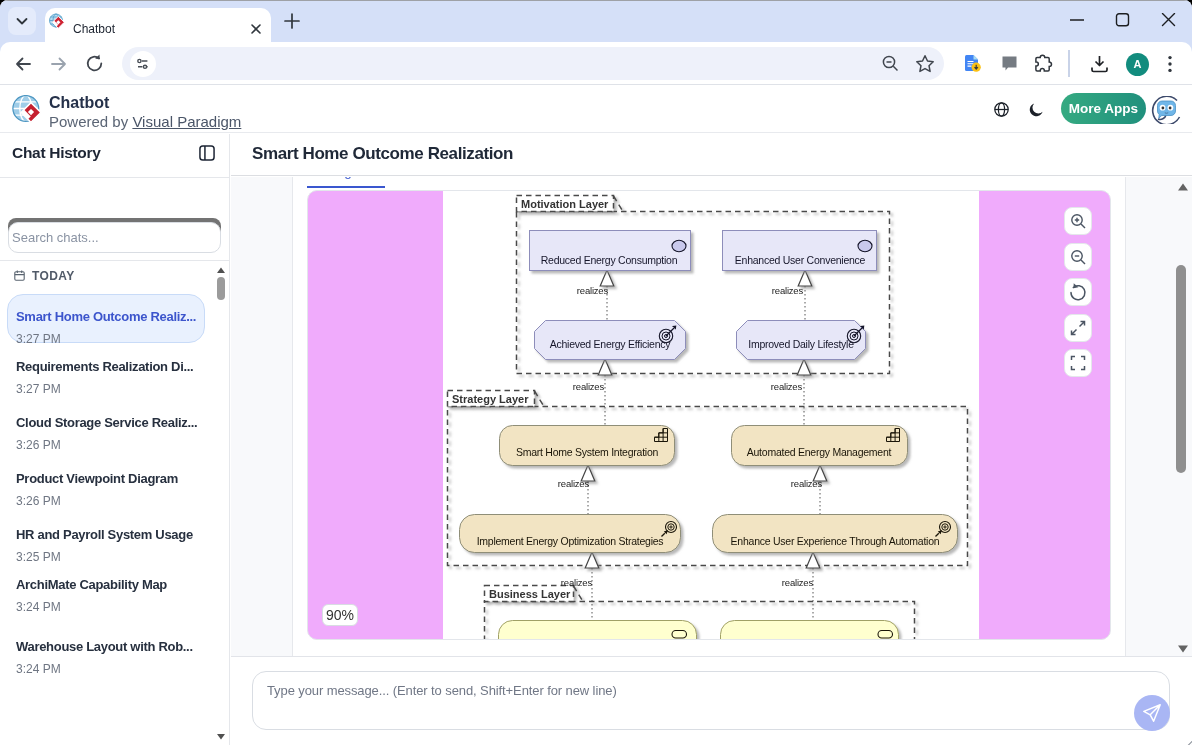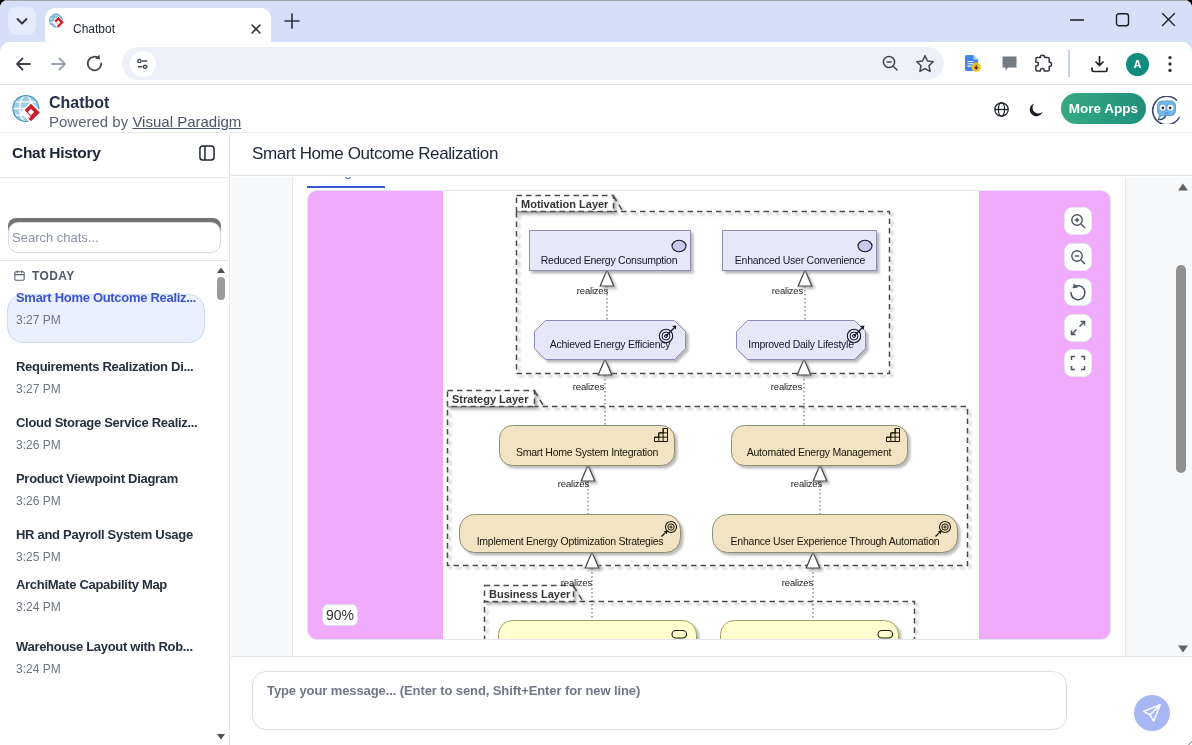--- a/index.html
+++ b/index.html
@@ -52,40 +52,40 @@
   .item { position:absolute; left:16px; width:191px; }
   .ititle { font-size:13px; letter-spacing:-0.3px; font-weight:600; color:#27303f; white-space:nowrap;
     overflow:hidden; text-overflow:ellipsis; }
   .itime { font-size:12px; color:#6f7683; margin-top:8px; }
   #sel { position:absolute; left:7px; top:160px; width:198px; height:49px;
     background:#e9f1fe; border:1px solid #c8dbf8; border-radius:16px; }
 
   
   #mainhead { position:absolute; left:231px; top:134px; width:961px; height:42px;
     background:#fff; border-bottom:1px solid #dcdee2; }
-  #mtitle { position:absolute; left:21px; top:10px; font-size:17px; letter-spacing:-0.4px; font-weight:normal; color:#202938; }
+  #mtitle { position:absolute; left:21px; top:10px; font-size:17px; letter-spacing:-0.4px; font-weight:bold; color:#202938; }
   #chatarea { position:absolute; left:231px; top:177px; width:961px; height:479px;
     background:#f8f9fb; overflow:hidden; }
   #card { position:absolute; left:61px; top:-20px; width:834px; height:520px;
     background:#fff; border:1px solid #e6e8ec; }
   #tabdiag { position:absolute; left:93px; top:-13px; font-size:13.5px; color:#3a57cf; }
   #tabunder { position:absolute; left:76px; top:8.5px; width:78px; height:2px; background:#3a57cf; }
   #viewer { position:absolute; left:76px; top:13px; width:804px; height:450px;
     background:#f0abfc; border:1px solid #e3e6eb; border-radius:10px; overflow:hidden; }
   #canvas { position:absolute; left:135px; top:-1px; width:536px; height:452px; background:#fff; }
   .zbtn { position:absolute; left:756px; width:28px; height:28px; background:#fff;
     border:1px solid #e4e7eb; border-radius:8px; }
   #zoomlbl { position:absolute; left:14px; top:413px; width:36px; height:22px;
     background:#fff; border:1px solid #d8dce2; border-radius:6px;
     font-size:14px; color:#333; text-align:center; line-height:20px; }
 
   
   #inputarea { position:absolute; left:231px; top:656px; width:961px; height:89px; background:#fff; border-top:1px solid #e2e4e9; }
-  #inputbox { position:absolute; left:21px; top:14px; width:815px; height:59px;
-    border:1px solid #d9dde3; border-radius:14px; background:#fff;font-weight:bold; }
+  #inputbox { position:absolute; left:21px; top:14px; width:918px; height:59px;
+    border:1px solid #d9dde3; border-radius:14px; background:#fff; }
   #placeholder { position:absolute; left:14px; top:11px; font-size:13px; letter-spacing:-0.1px; color:#707786; }
   #sendbtn { position:absolute; left:903px; top:38px; width:36px; height:36px;
     border-radius:50%; background:#a9b6f4; }
 </style>
 </head>
 <body>
 <div id="win">
   <div class="abs" style="left:0;top:0;width:1192px;height:1px;background:#9ea1a6;z-index:99;border-radius:8px 8px 0 0"></div>
 
   <div id="tabstrip">
@@ -251,21 +251,21 @@
     <div id="today">TODAY</div>
 
     <svg class="abs" style="left:216px;top:132px" width="10" height="9" viewBox="0 0 10 9">
         <path d="M5 1.5 L9 7 H1 Z" fill="#505050"></path>
       </svg>
     <div class="abs" style="left:217px;top:143px;width:8px;height:23px;background:#9b9b9b;border-radius:4px"></div>
     <svg class="abs" style="left:216px;top:598px" width="10" height="9" viewBox="0 0 10 9">
         <path d="M5 7.5 L9 2 H1 Z" fill="#505050"></path>
       </svg>
     <div id="sel"></div>
-    <div class="item" style="top:156px">
+    <div class="item" style="top:175px">
         <div class="ititle" style="color:#3c55cc">Smart Home Outcome Realiz...</div>
         <div class="itime">3:27 PM</div>
       </div>
     <div class="item" style="top:225px">
         <div class="ititle">Requirements Realization Di...</div>
         <div class="itime">3:27 PM</div>
       </div>
     <div class="item" style="top:281px">
         <div class="ititle">Cloud Storage Service Realiz...</div>
         <div class="itime">3:26 PM</div>

